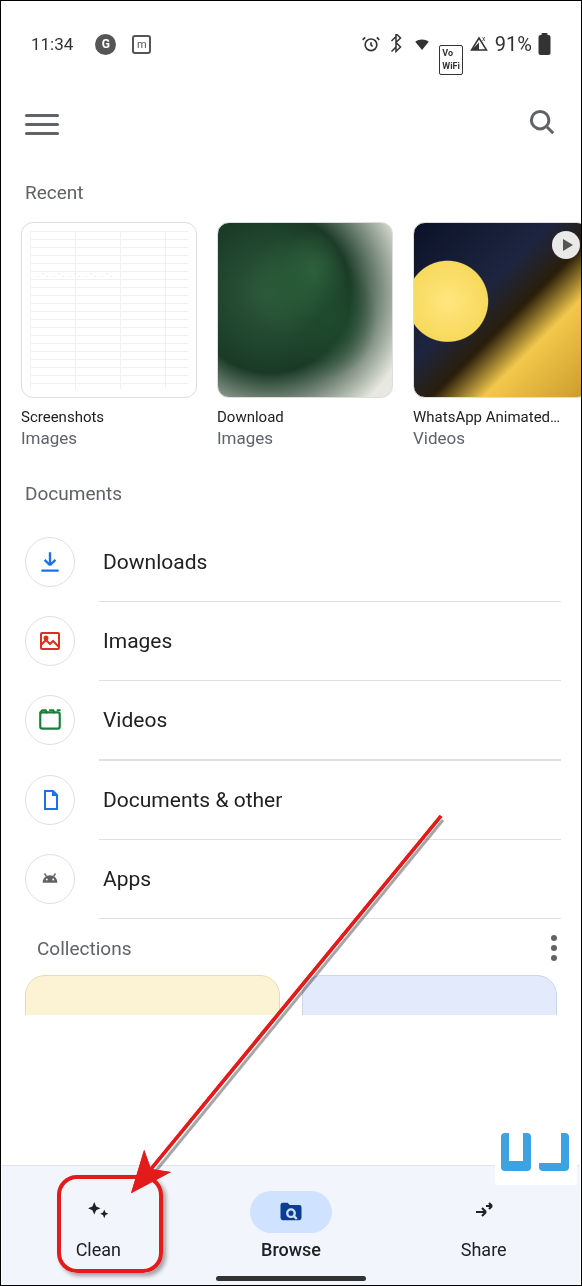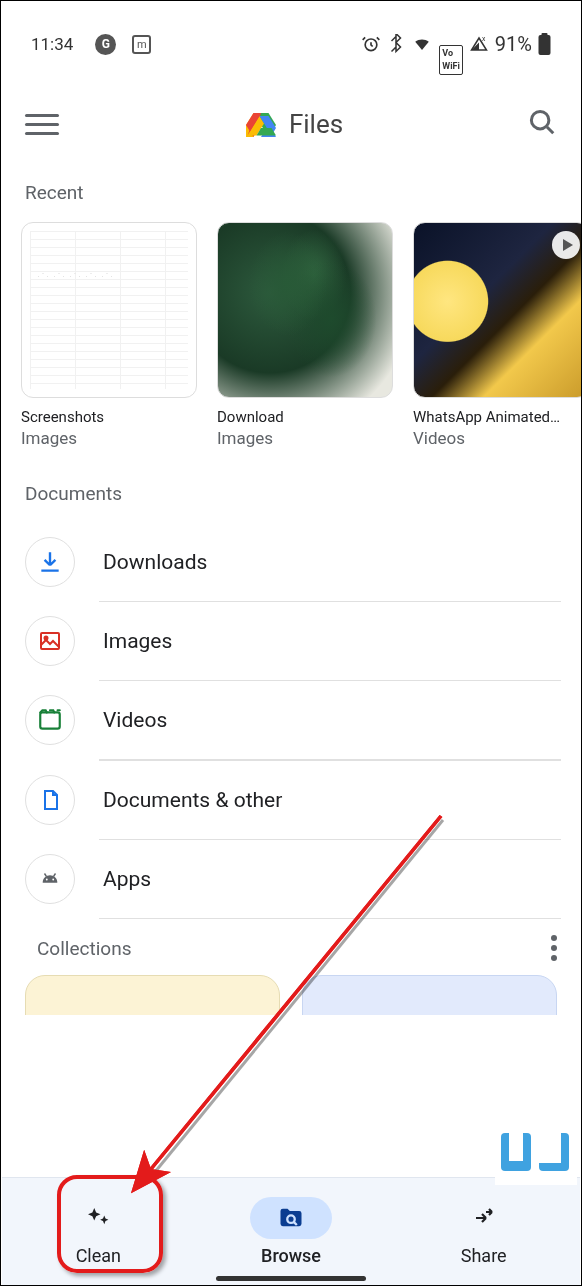--- a/index.html
+++ b/index.html
@@ -126,21 +126,21 @@
     display:flex; gap:22px; padding:0 24px; height:40px; overflow:hidden;
   }
   .coll-card {
     flex:1; border-radius:20px; height:100px;
   }
   .coll-card.yellow { background:#fcf3d5; border:1px solid #e6dcb3;}
   .coll-card.blue { background:#e2eafc; border:1px solid #c8d6f2;}
   
   .bottom-nav {
     position:absolute; bottom:0; left:1px; right:1px;
-    background:#f2f6fc; height:108px;
+    background:#f2f6fc; height:120px;
     display:flex; align-items:center; justify-content:space-around;
     border-top:1px solid #e0e6ef;
   }
   .nav-item {
     display:flex; flex-direction:column; align-items:center; gap:6px;
     font-size:18px; color:#202124; flex:1;
   }
   .nav-pill{
     width:82px; height:42px; border-radius:22px;
     display:flex; align-items:center; justify-content:center;
@@ -221,36 +221,20 @@
         </svg>
     </span>
   </div>
 </div>
 
 <div class="toolbar">
   <div class="hamburger">
     <span></span>
       <span></span>
       <span></span>
-  </div>
-  <div class="app-title">
-    <span class="logo">
-      <svg width="36" height="32" viewBox="0 0 48 40">
-        <path d="M4 36 L24 4 L44 36 Z" fill="none"></path>
-        <path d="M4 36 L14 36 L24 20 L14 4 L4 20 Z" fill="#fbbc04"></path>
-        <path d="M14 4 L34 4 L44 20 L34 36 L24 20 Z" fill="#34a853"></path>
-        <path d="M14 36 L44 36 L34 20 L24 36 Z" fill="#4285f4"></path>
-        <path d="M24 4 L14 4 L4 20 L14 36" fill="#ea4335"></path>
-        <polygon points="6,34 18,34 28,18 22,8 6,34" fill="#fbbc04"></polygon>
-        <polygon points="22,8 34,8 44,24 38,34 22,8" fill="#4285f4"></polygon>
-        <polygon points="18,34 44,34 38,24 24,24" fill="#34a853"></polygon>
-        <polygon points="6,34 12,24 22,8 16,8" fill="#ea4335"></polygon>
-      </svg>
-    </span>
-    <span class="title-text">Files</span>
   </div>
   <span class="search-icon">
     <svg viewBox="0 0 24 24" fill="none" stroke="#5f6368" stroke-width="2.4">
         <circle cx="10.5" cy="10.5" r="7"></circle>
         <line x1="21" y1="21" x2="16" y2="16"></line>
       </svg>
   </span>
 </div>
 
 <div class="section-label">Recent</div>

